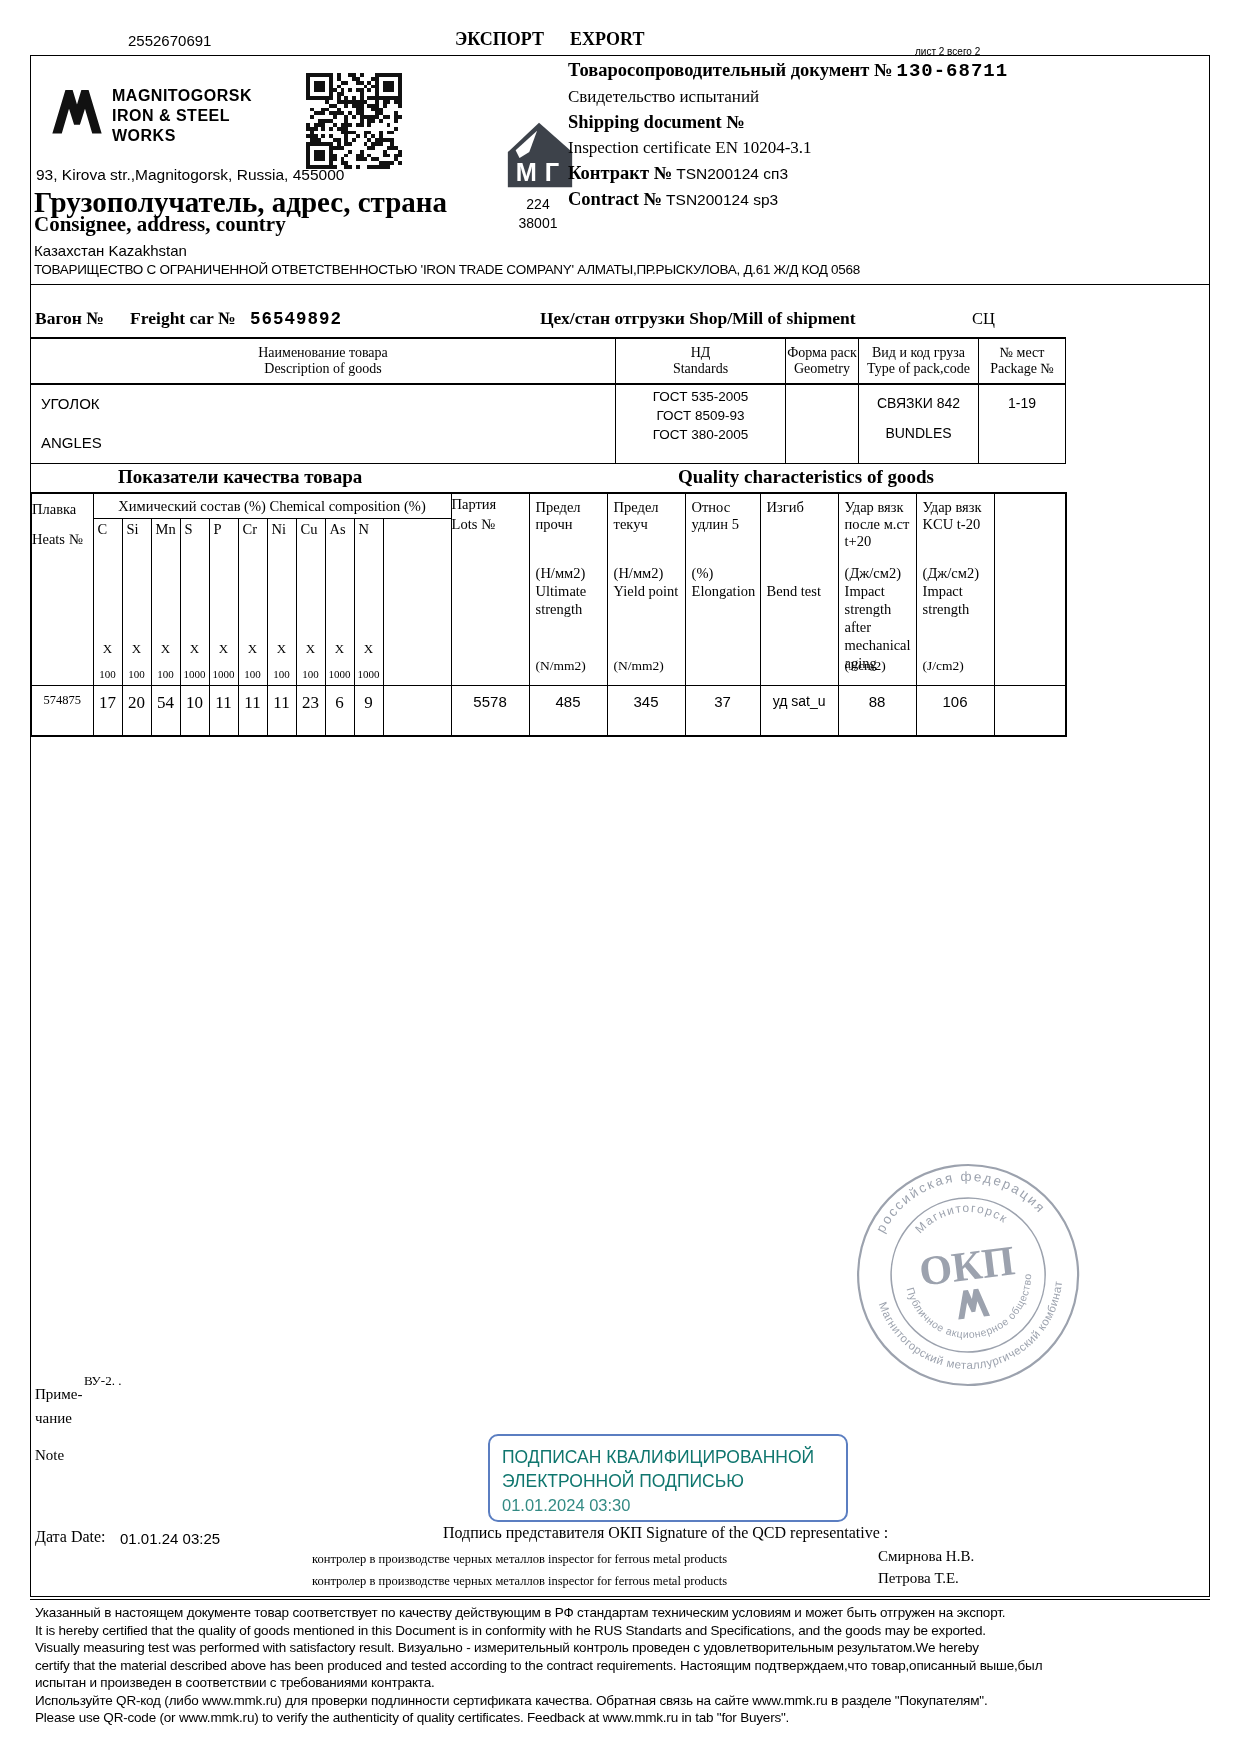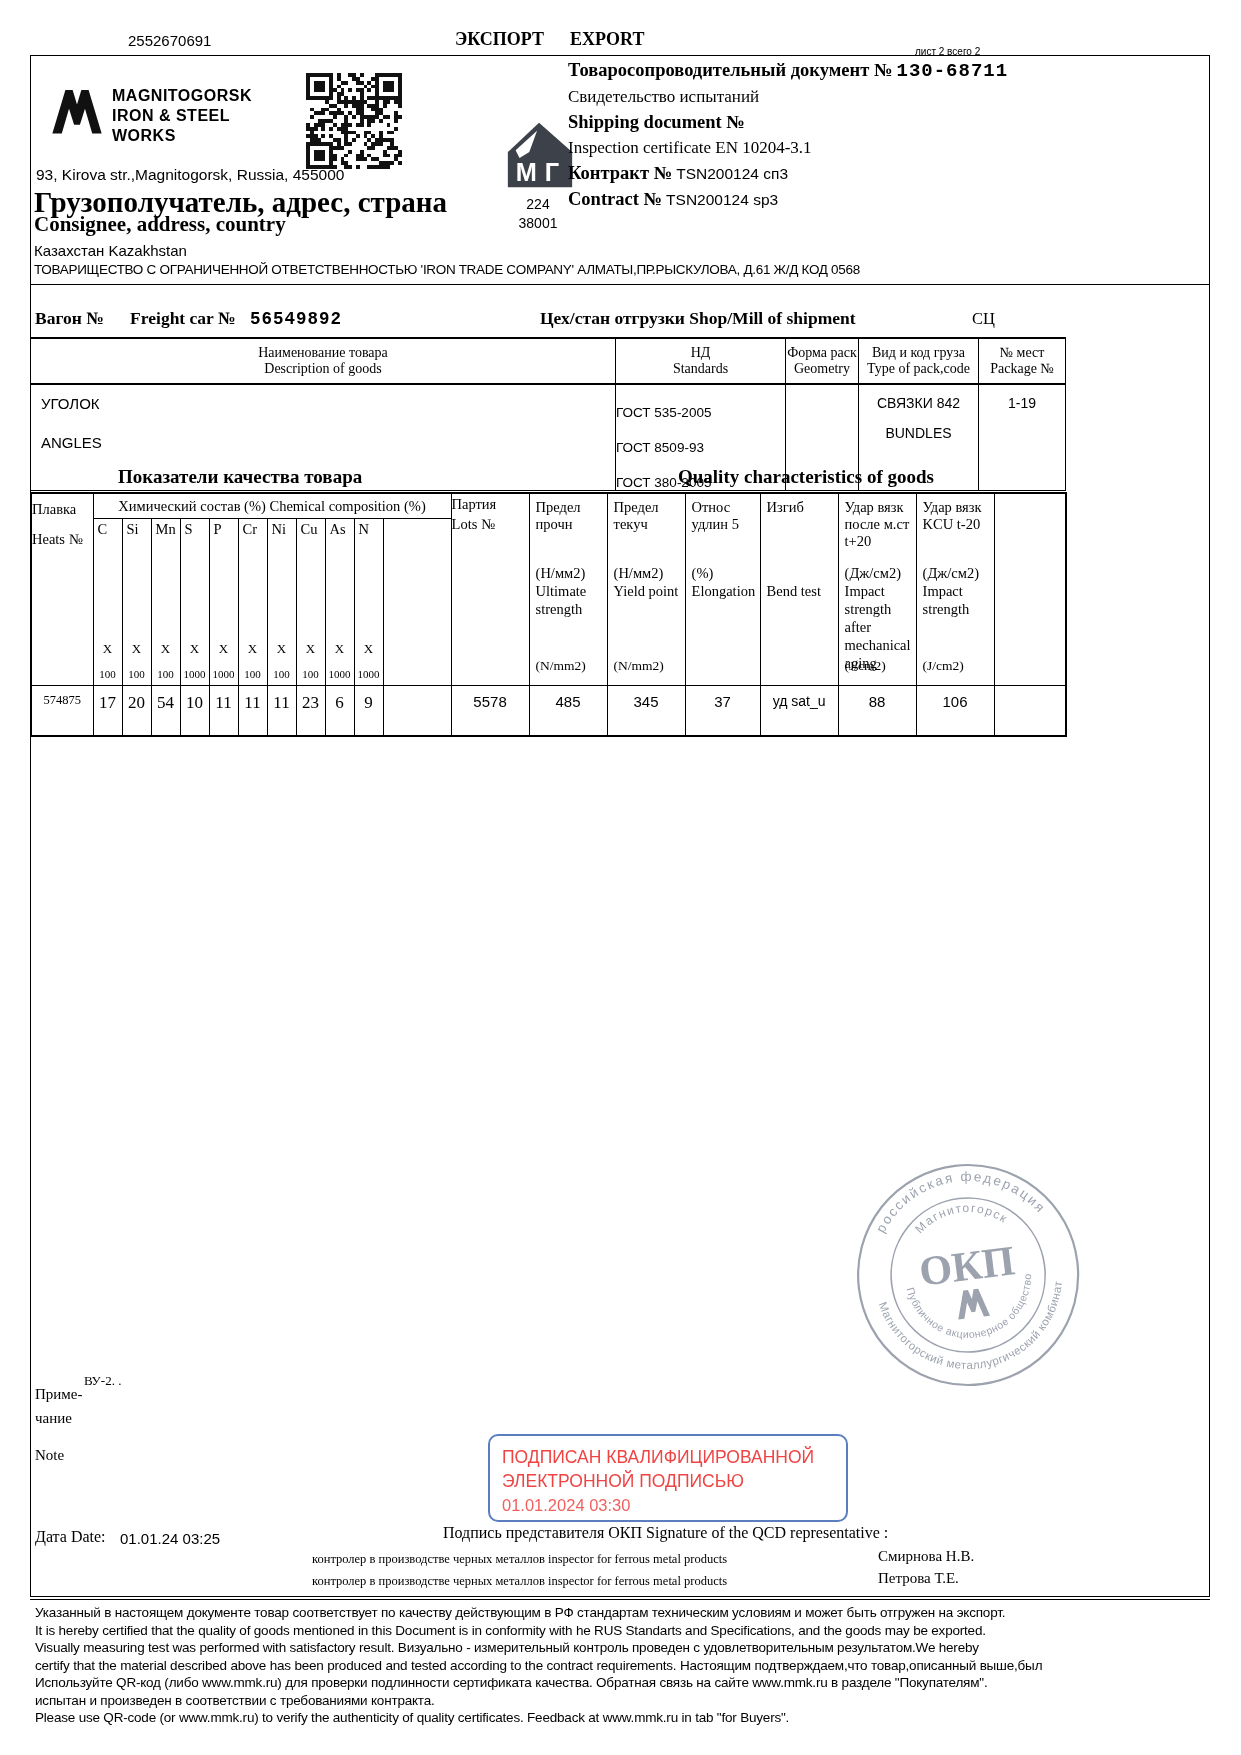--- a/index.html
+++ b/index.html
@@ -55,21 +55,21 @@
   
   table{border-collapse:collapse;table-layout:fixed;}
   #goods{left:30px;top:337px;width:1035px;}
   #goods td{border:1px solid #000;padding:0;vertical-align:top;}
   #goods .hd td{height:44px;border-top:2px solid #000;border-bottom:2.5px solid #000;
                 font-size:14px;text-align:center;vertical-align:middle;line-height:16px;}
   #goods .bd td{height:78px;}
   #goods .gname div{font-family:"Liberation Sans",sans-serif;font-size:15px;padding-left:10px;}
   #goods .gname .l1{margin-top:10px;}
   #goods .gname .l2{margin-top:22px;}
-  #goods .gstd div{font-family:"Liberation Sans",sans-serif;font-size:13.5px;margin-top:20px;}
+  #goods .gstd div{font-family:"Liberation Sans",sans-serif;font-size:13.5px;text-align:center;margin-top:4px;}
   #goods .gpack div{font-family:"Liberation Sans",sans-serif;font-size:14px;text-align:center;}
   #goods .gpack .l1{margin-top:10px;}
   #goods .gpack .l2{margin-top:14px;}
   #goods .gpkg div{font-family:"Liberation Sans",sans-serif;font-size:14px;text-align:center;margin-top:10px;}
 
   
   .qtitle-ru{left:118px;top:466px;font-size:19px;font-weight:bold;}
   .qtitle-en{left:678px;top:466px;font-size:19px;font-weight:bold;}
   #quality{left:30px;top:492px;width:1035px;border:2px solid #000;}
   #quality td{border:1px solid #000;padding:0;vertical-align:top;}
@@ -91,21 +91,21 @@
   .d-lot,.d-mech{font-family:"Liberation Sans",sans-serif;font-size:15px;}
   .d-bend{font-family:"Liberation Sans",sans-serif;font-size:14px;}
 
   
   .note-sup{left:84px;top:1373px;font-size:13px;}
   .note-ru1{left:35px;top:1386px;font-size:15px;}
   .note-ru2{left:35px;top:1410px;font-size:15px;}
   .note-en{left:35px;top:1447px;font-size:15px;}
 
   .esign{left:488px;top:1434px;width:344px;height:66px;border:2.5px solid #5b7ec1;border-radius:10px;
-         color:#ef4444;padding:9px 0 9px 12px;font-size:17.5px;line-height:24px;
+         color:#0f766e;padding:9px 0 9px 12px;font-size:17.5px;line-height:24px;
          font-family:"Liberation Sans",sans-serif;}
   .esign .ts{font-size:16.5px;opacity:.85;}
 
   .stamp{left:852px;top:1152px;transform:rotate(-7deg);opacity:.88;}
 
   .date-label{left:35px;top:1528px;font-size:16px;}
   .date-value{left:120px;top:1530px;font-size:15px;}
   .sign-label{left:443px;top:1524px;font-size:16px;}
   .insp-role1{left:312px;top:1552px;font-size:12.5px;}
   .insp-role2{left:312px;top:1574px;font-size:12.5px;}
@@ -1084,18 +1084,18 @@
   <div class="abs insp-role1">контролер в производстве черных металлов inspector for ferrous metal products</div>
   <div class="abs signer1">Смирнова Н.В.</div>
   <div class="abs insp-role2">контролер в производстве черных металлов inspector for ferrous metal products</div>
   <div class="abs signer2">Петрова Т.Е.</div>
 
   <div class="abs footer">
     <div>Указанный в настоящем  документе товар соответствует по качеству действующим в РФ стандартам техническим условиям и может быть отгружен на экспорт.</div>
     <div>It is hereby certified that the quality of goods mentioned in this Document   is in conformity  with he RUS  Standarts and Specifications, and the goods may be exported.</div>
     <div>Visually measuring test was performed with satisfactory result. Визуально - измерительный контроль проведен с удовлетворительным результатом.We hereby</div>
     <div>certify that the material described above has been produced and tested according to the contract requirements. Настоящим подтверждаем,что товар,описанный выше,был</div>
+    <div>испытан и произведен в соответствии с требованиями контракта.</div>
     <div>Используйте QR-код (либо www.mmk.ru) для проверки подлинности сертификата качества. Обратная связь на сайте www.mmk.ru в разделе "Покупателям".</div>
-    <div>испытан и произведен в соответствии с требованиями контракта.</div>
     <div>Please use QR-code (or  www.mmk.ru)  to verify  the authenticity of quality certificates. Feedback at www.mmk.ru in tab "for Buyers".</div>
   </div>
 
 </div>
 
 </body></html>

